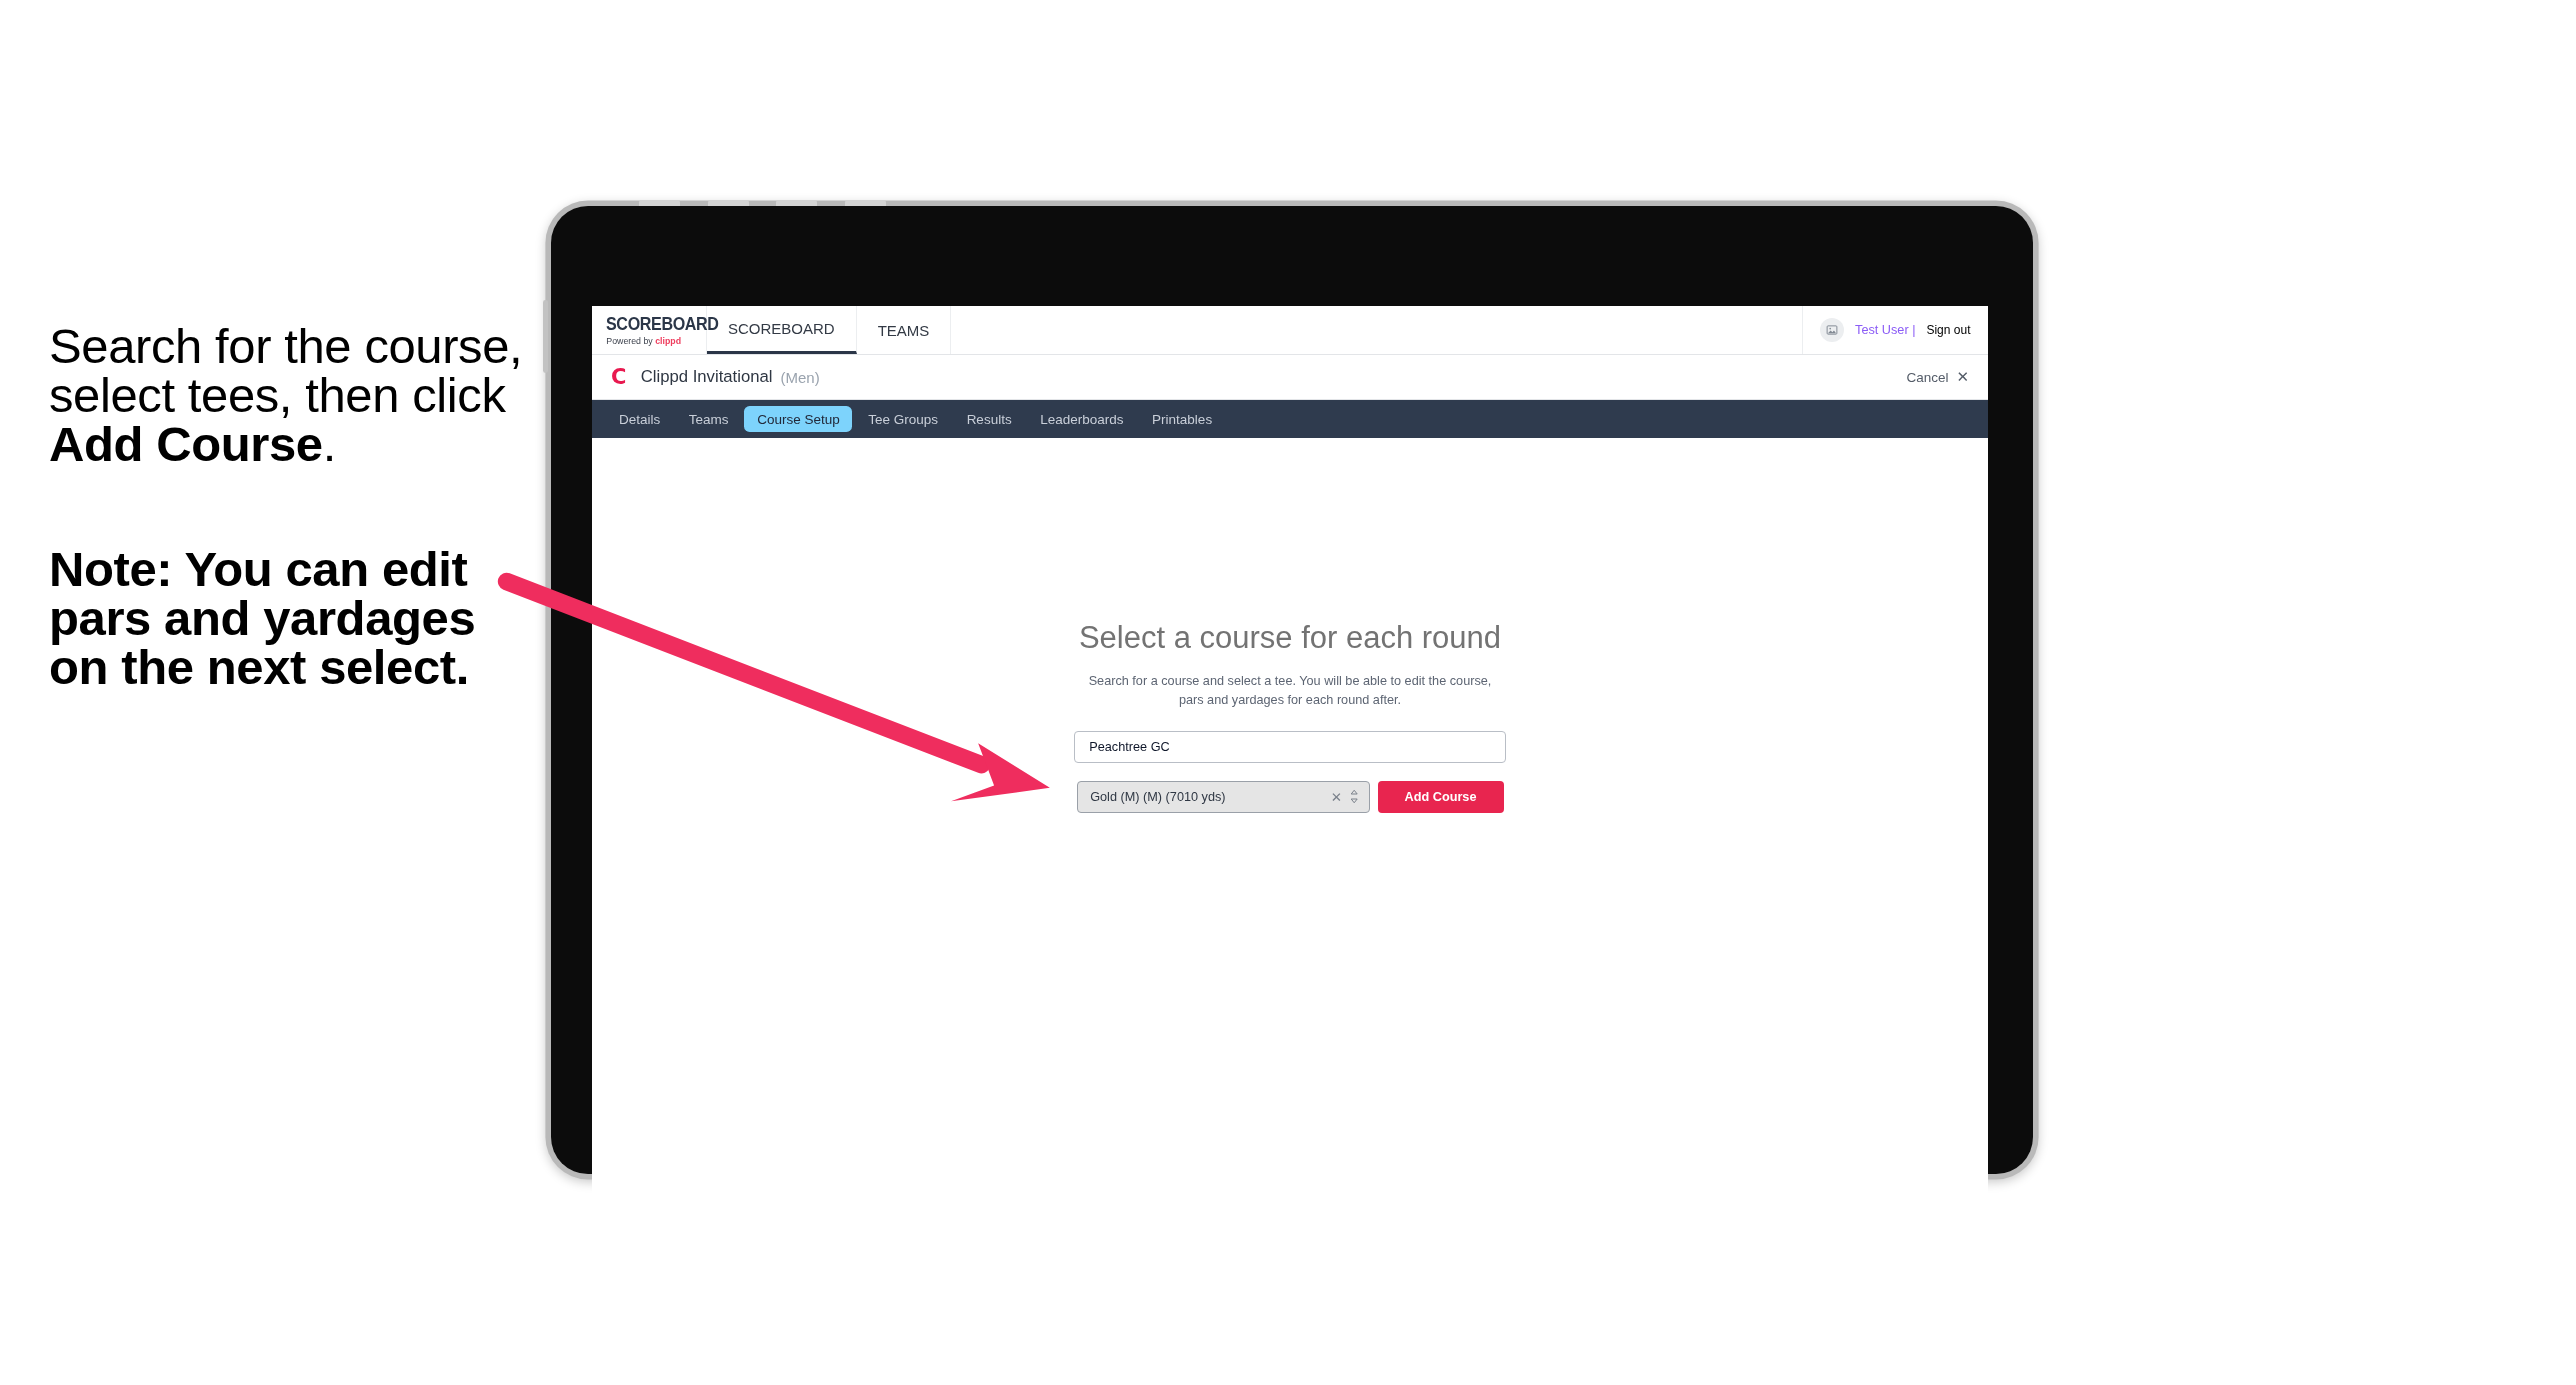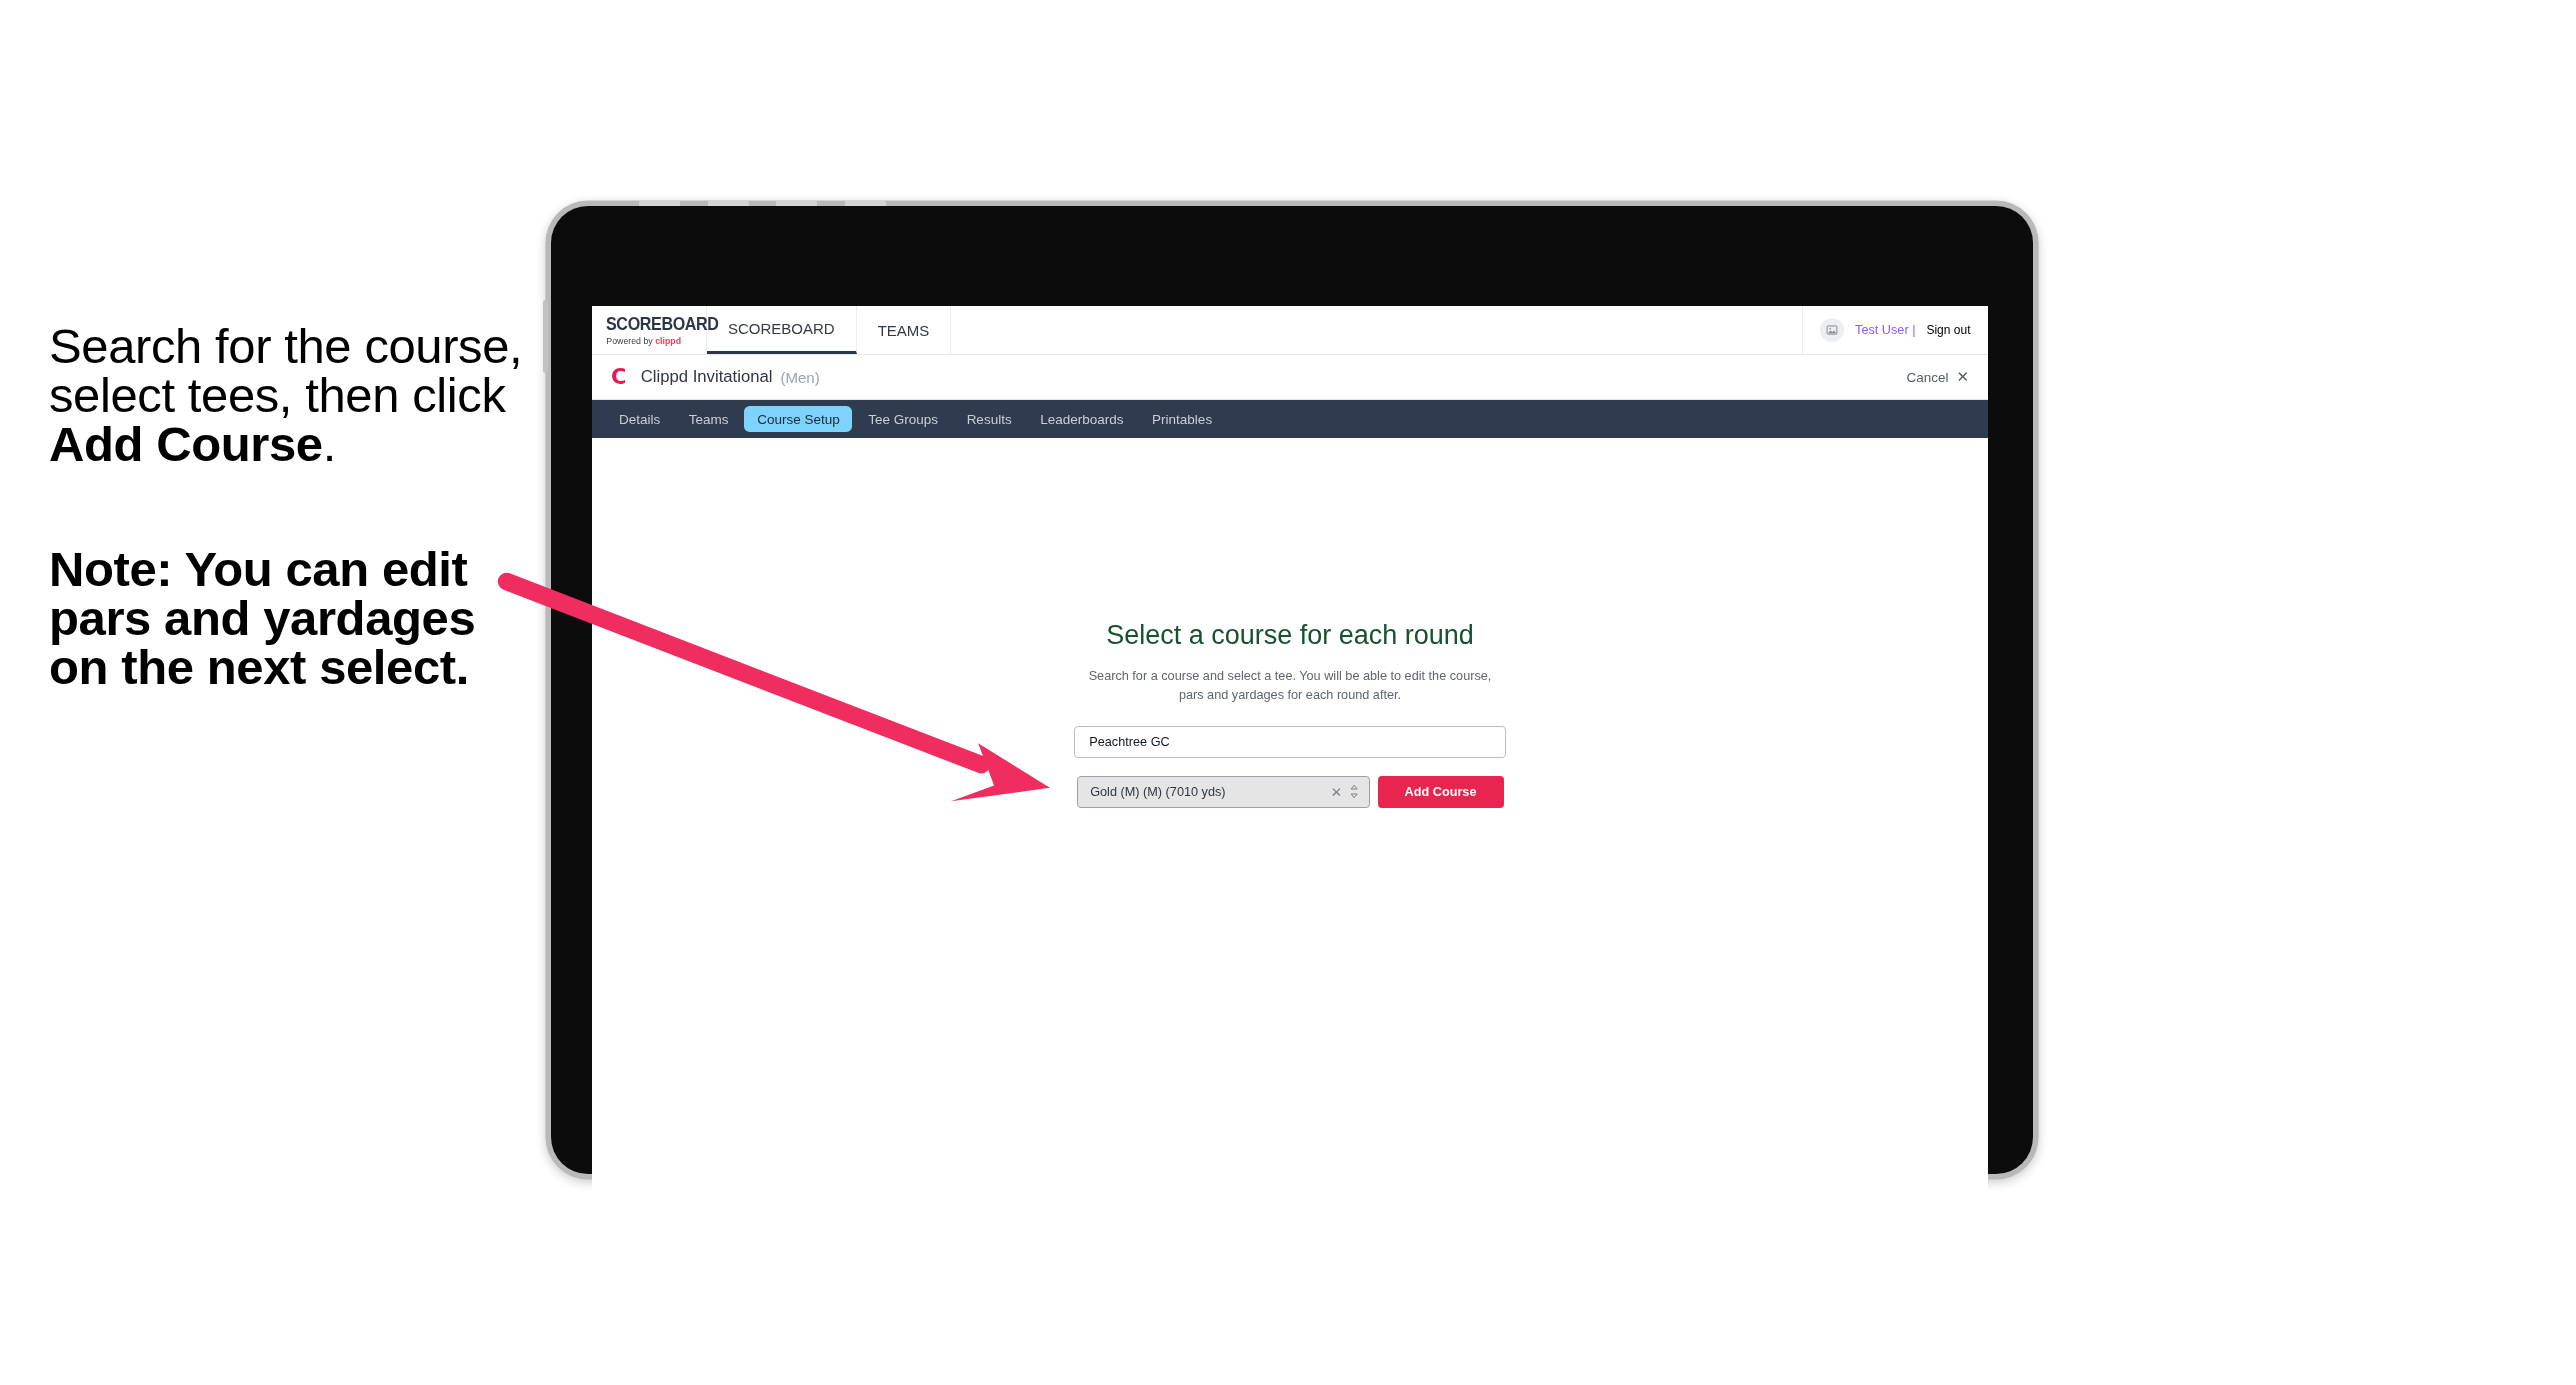--- a/index.html
+++ b/index.html
@@ -72,21 +72,21 @@
   #navbar { height:38px; background:#2f3b4e; display:flex; align-items:center;
     padding:0 14.3px; gap:3.2px; }
   .nav-tab { font-size:13.5px; color:#c9cfd9; padding:5.6px 12.7px; border-radius:5.6px;
     white-space:nowrap; }
   .nav-tab.active { background:#7dd3fc; color:#22293a; font-weight:400; }
 
   
   #main { position:relative; height:calc(100% - 132px); background:#fff; }
   #form-wrap { position:absolute; left:0; right:0; top:182px; display:flex;
     flex-direction:column; align-items:center; }
-  #form-title { font-size:27px; color:#14532d; font-weight:400;
+  #form-title { font-size:31px; color:#737373; font-weight:400;
     font-family:"Liberation Sans", sans-serif; }
   #form-desc { margin-top:16px; width:414px; text-align:center; font-size:12.7px;
     line-height:1.5; color:#5d6573; }
   #search-field { margin-top:21px; width:432px; height:32px; border:0.8px solid #b9bec6;
     border-radius:4px; display:flex; align-items:center; padding:0 14.3px;
     font-size:12.7px; color:#0f172a; background:#fff; }
   #tee-row { margin-top:17.5px; display:flex; align-items:center; gap:8px; }
   #tee-select { width:293px; height:32px; border:0.8px solid #9aa0a8; border-radius:4px;
     display:flex; align-items:center; padding:0 9.6px 0 12.7px; background:#e5e5e5; }
   #tee-value { flex:1; font-size:12.7px; color:#2f3743; white-space:nowrap; }

